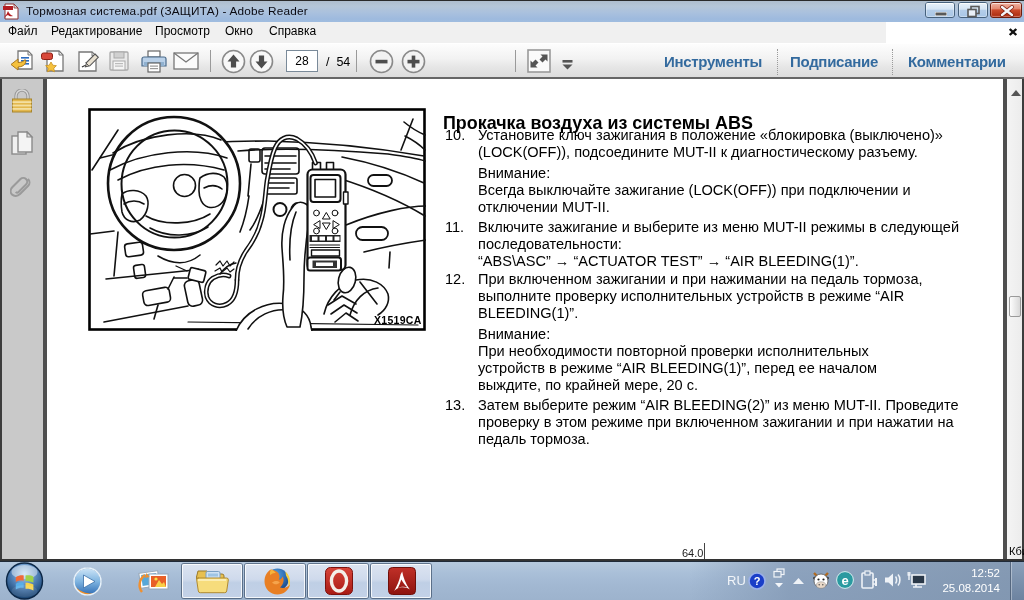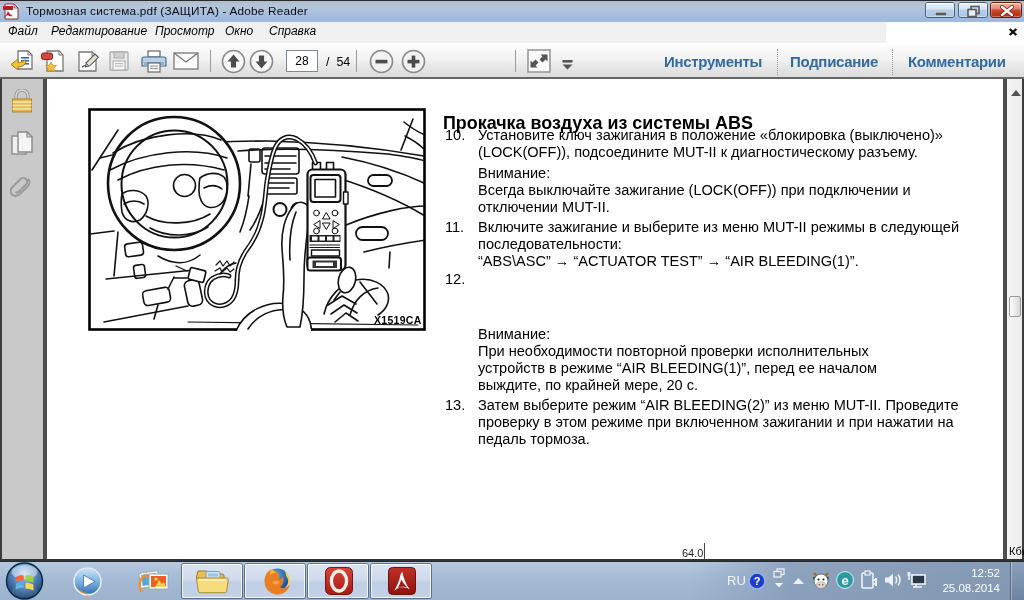--- a/index.html
+++ b/index.html
@@ -12,21 +12,21 @@
     background:linear-gradient(180deg,#aebdcd 0%,#b5c6d8 25%,#aac1de 55%,#9ebade 85%,#9fbcdf 100%);
     border-top:1px solid #2a2a2a; }
   #titletext { left:26px; top:4px; font-size:11.8px; color:#0a0a12; letter-spacing:0.2px; }
   .winbtn { top:2px; height:16px; border:1px solid #46617d; border-radius:3px; }
   .winbtn .inner { position:absolute; inset:0; border-radius:2px; box-shadow:inset 0 1px 0 rgba(255,255,255,.75), inset 0 0 0 1px rgba(255,255,255,.35); }
   #btnmin { left:925px; width:30px; background:linear-gradient(180deg,#e8f1fa 0%,#d4e4f4 45%,#b4cde9 50%,#a9c6e6 100%); }
   #btnmax { left:958px; width:30px; background:linear-gradient(180deg,#e8f1fa 0%,#d4e4f4 45%,#b4cde9 50%,#a9c6e6 100%); }
   #btncls { left:990px; width:32px; background:linear-gradient(180deg,#f0b4a4 0%,#e28a72 40%,#cc4a2c 50%,#b23317 85%,#c2452a 100%); border-color:#6e1c0c; }
 
   
-  #menubar { left:0; top:22px; width:886px; height:21px; background:#f0f0f0;font-style:italic; }
+  #menubar { left:0; top:22px; width:886px; height:21px; background:#f0f0f0; }
   #menubar span { position:absolute; top:2px; font-size:12px; color:#000; }
   #menuclose { position:absolute; left:1008px; top:4px; font-size:9px; color:#111; font-weight:bold; transform:scale(1.1,1.0); }
 
   
   #toolbar { left:0; top:43px; width:1024px; height:36px;
     background:linear-gradient(180deg,#fdfdfd 0%,#f2f2f2 45%,#e6e6e6 70%,#dcdcdc 100%);
     border-top:1px solid #fff; border-bottom:2px solid #666; }
   .tsep { position:absolute; top:6px; width:1px; height:22px; background:#9a9a9a; }
   .tbicon { position:absolute; top:5px; }
   .navnum { position:absolute; left:286px; top:6px; width:32px; height:22px; background:#fff; border:1px solid #7a8a99; font-size:12px; color:#000; text-align:center; line-height:20px; }
@@ -345,20 +345,21 @@
   </svg>
 
   <div id="dtitle" class="abs doc">Прокачка воздуха из системы ABS</div>
   <div class="abs doc num" style="left:445px;top:48px">10.</div>
   <div class="abs doc" style="left:478px;top:48px">Установите ключ зажигания в положение «блокировка (выключено)»<br>(LOCK(OFF)), подсоедините MUT-II к диагностическому разъему.</div>
   <div class="abs doc b" style="left:478px;top:86px">Внимание:</div>
   <div class="abs doc b" style="left:478px;top:103px">Всегда выключайте зажигание (LOCK(OFF)) при подключении и<br>отключении MUT-II.</div>
   <div class="abs doc num" style="left:445px;top:140px">11.</div>
   <div class="abs doc" style="left:478px;top:140px">Включите зажигание и выберите из меню MUT-II режимы в следующей<br>последовательности:<br>“ABS\ASC” → “ACTUATOR TEST” → “AIR BLEEDING(1)”.</div>
   <div class="abs doc num" style="left:445px;top:192px">12.</div>
+  <div class="abs doc" style="left:478px;top:192px">При включенном зажигании и при нажимании на педаль тормоза,<br>выполните проверку исполнительных устройств в режиме “AIR<br>BLEEDING(1)”.</div>
   <div class="abs doc b" style="left:478px;top:247px">Внимание:</div>
   <div class="abs doc b" style="left:478px;top:264px">При необходимости повторной проверки исполнительных<br>устройств в режиме “AIR BLEEDING(1)”, перед ее началом<br>выждите, по крайней мере, 20 с.</div>
   <div class="abs doc num" style="left:445px;top:318px">13.</div>
   <div class="abs doc" style="left:478px;top:318px">Затем выберите режим “AIR BLEEDING(2)” из меню MUT-II. Проведите<br>проверку в этом режиме при включенном зажигании и при нажатии на<br>педаль тормоза.</div>
 
   <div id="cursor640" class="abs">64.0<span class="vline"></span></div>
   <div id="kbi" class="abs">Кби</div>
   <div id="scrollbar" class="abs"></div>
   <div id="sbarrow" class="abs"></div>
   <div id="sbthumb" class="abs"></div>

